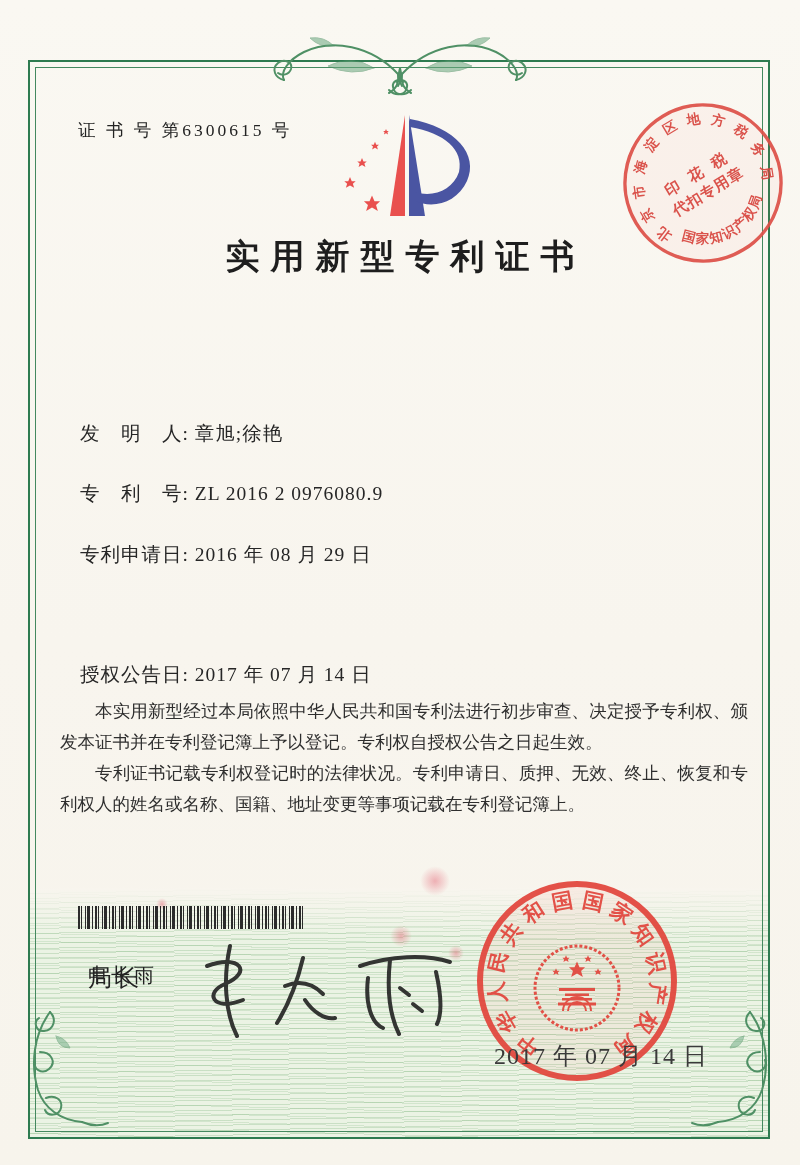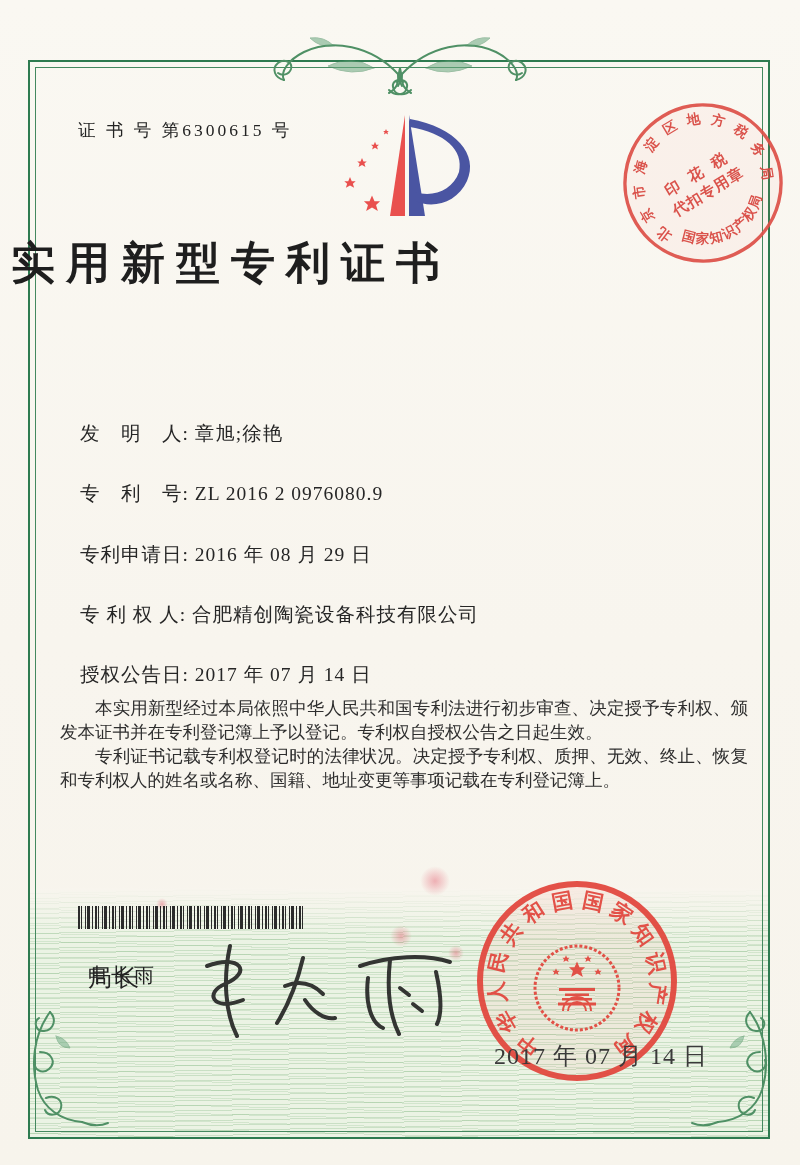--- a/index.html
+++ b/index.html
@@ -40,36 +40,36 @@
   .corner-bl{left:16px;top:1006px;}
   .corner-br{left:688px;top:1006px;transform:scaleX(-1);}
   
   .cert-no{
     position:absolute;left:78px;top:118px;font-size:17.5px;letter-spacing:3px;
     color:#232323;z-index:4;
   }
   .logo{position:absolute;left:330px;top:110px;z-index:4;}
   .tax-stamp{position:absolute;left:608px;top:88px;z-index:5;transform:rotate(-31deg);opacity:.92;}
   .title{
-    position:absolute;left:0;right:0;top:234px;
-    font-size:44px;font-weight:700;letter-spacing:11px;text-indent:11px;
+    position:absolute;left:0;right:0;top:234px;text-align:center;
+    font-size:34px;font-weight:700;letter-spacing:11px;text-indent:11px;
     color:#1e1e1e;z-index:4;
   }
   
   .field-line{
     position:absolute;left:80px;width:660px;font-size:19.5px;letter-spacing:1px;
     color:#262626;z-index:4;white-space:nowrap;
   }
   .f0{top:356px}.f1{top:420px}.f2{top:480px}.f3{top:541px}.f4{top:601px}.f5{top:661px}
   
   .paras{
     position:absolute;left:60px;top:696px;width:688px;z-index:4;
   }
   .paras p{
-    margin:0;font-size:17.5px;line-height:24px;text-align:justify;
+    margin:0;font-size:17.5px;line-height:31px;text-align:justify;
     text-indent:2em;color:#2e2e2e;
   }
   
   .stain{position:absolute;border-radius:50%;z-index:3;
     background:radial-gradient(circle, rgba(226,92,110,.45) 0%, rgba(226,92,110,0) 70%);}
   
   .barcode{
     position:absolute;left:78px;top:906px;width:226px;height:23px;z-index:4;
     background:repeating-linear-gradient(90deg,
       #2b2b2b 0 2px, rgba(0,0,0,0) 2px 3px,
@@ -171,26 +171,25 @@
     <text font-size="13.5" fill="#d8453e" font-weight="bold">
       <textPath href="#ts-bottom" textLength="102">国家知识产权局</textPath>
     </text>
   </svg>
 
   <div class="title">实用新型专利证书</div>
 
   <div class="field-line f1">发　明　人: 章旭;徐艳</div>
   <div class="field-line f2">专　利　号: ZL 2016 2 0976080.9</div>
   <div class="field-line f3">专利申请日: 2016 年 08 月 29 日</div>
-  <div class="field-line f4">专 利 权 人: 合肥精创陶瓷设备科技有限公司</div>
   <div class="field-line f5">授权公告日: 2017 年 07 月 14 日</div>
 
   <div class="paras">
     <p>本实用新型经过本局依照中华人民共和国专利法进行初步审查、决定授予专利权、颁发本证书并在专利登记簿上予以登记。专利权自授权公告之日起生效。</p>
-    <p>专利证书记载专利权登记时的法律状况。决定授予专利权、质押、无效、终止、恢复和专利权人的姓名或名称、国籍、地址变更等事项记载在专利登记簿上。</p>
+    <p>专利证书记载专利权登记时的法律状况。专利申请日、质押、无效、终止、恢复和专利权人的姓名或名称、国籍、地址变更等事项记载在专利登记簿上。</p>
   </div>
 
   <div class="stain" style="left:420px;top:866px;width:30px;height:30px;"></div>
   <div class="stain" style="left:390px;top:925px;width:22px;height:22px;"></div>
   <div class="stain" style="left:448px;top:945px;width:16px;height:16px;"></div>
   <div class="stain" style="left:156px;top:898px;width:12px;height:12px;"></div>
 
   <div class="barcode"></div>
 
   <div class="signer-title">局长</div>

